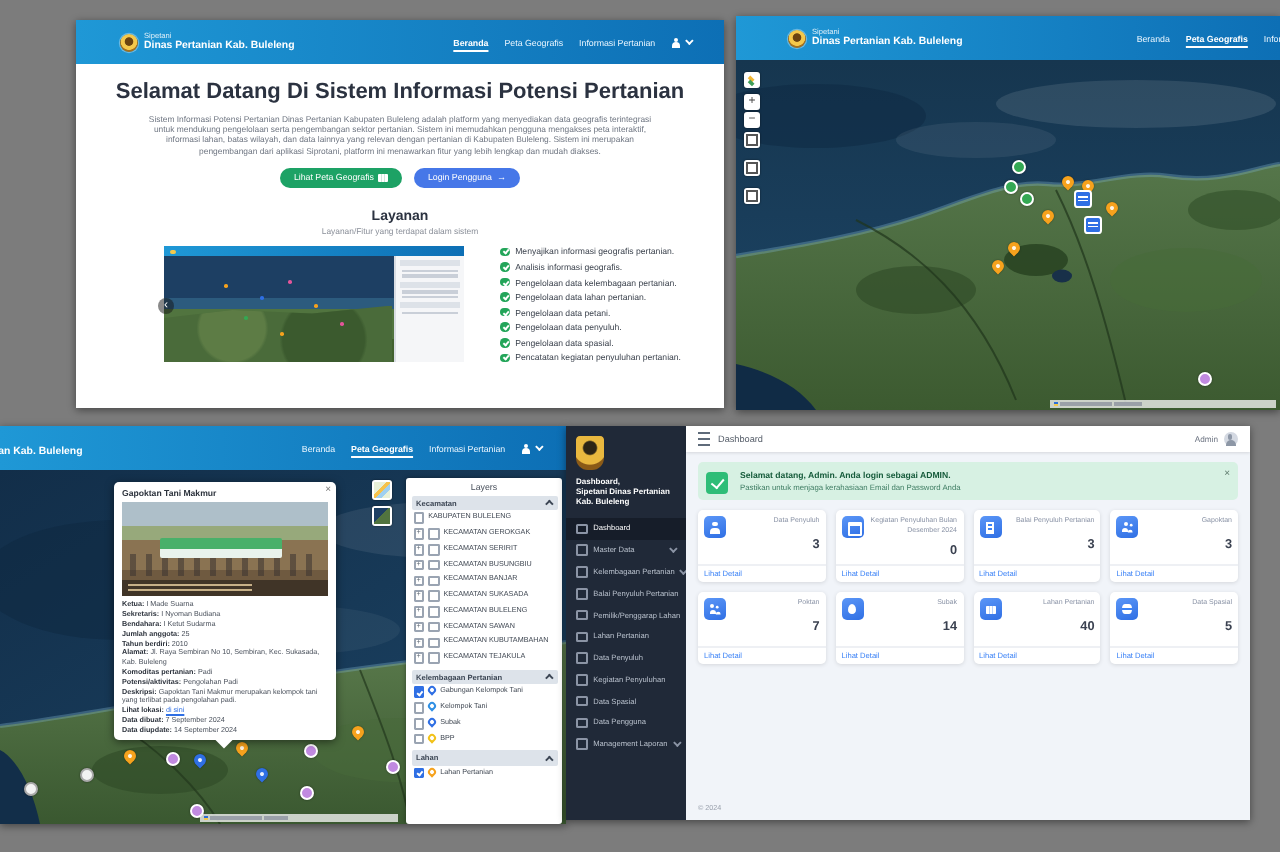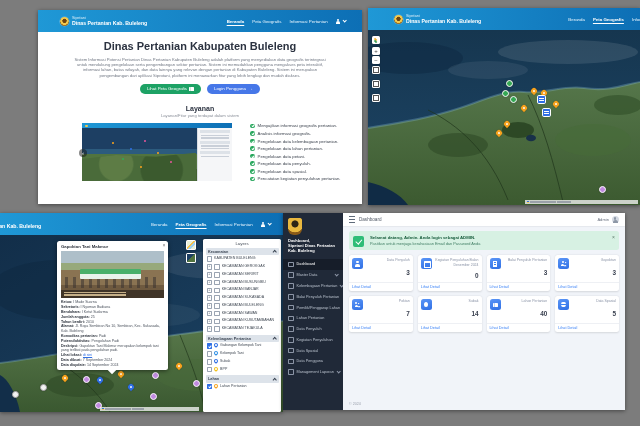--- a/index.html
+++ b/index.html
@@ -178,21 +178,21 @@
         <a class="active">Beranda</a>
         <a>Peta Geografis</a>
         <a>Informasi Pertanian</a>
         <a style="display:inline-flex;align-items:center;">
             <span class="ic-user"></span>
             <span class="chev"></span>
           </a>
       </nav>
     </header>
     <div class="hero-title">
-      <div>Dinas Pertanian Kabupaten Buleleng</div>
+      <div>Selamat Datang Di Sistem Informasi Potensi Pertanian</div>
     </div>
     <p class="hero-p">Sistem Informasi Potensi Pertanian Dinas Pertanian Kabupaten Buleleng adalah platform yang menyediakan data geografis terintegrasi untuk mendukung pengelolaan serta pengembangan sektor pertanian. Sistem ini memudahkan pengguna mengakses peta interaktif, informasi lahan, batas wilayah, dan data lainnya yang relevan dengan pertanian di Kabupaten Buleleng. Sistem ini merupakan pengembangan dari aplikasi Siprotani, platform ini menawarkan fitur yang lebih lengkap dan mudah diakses.</p>
     <div class="btnrow">
       <button class="btn green">
           <span>Lihat Peta Geografis</span>
           <span class="ic-mapsm"></span>
         </button>
       <button class="btn blue">
           <span>Login Pengguna</span>
           <span class="ic-arrow"></span>

